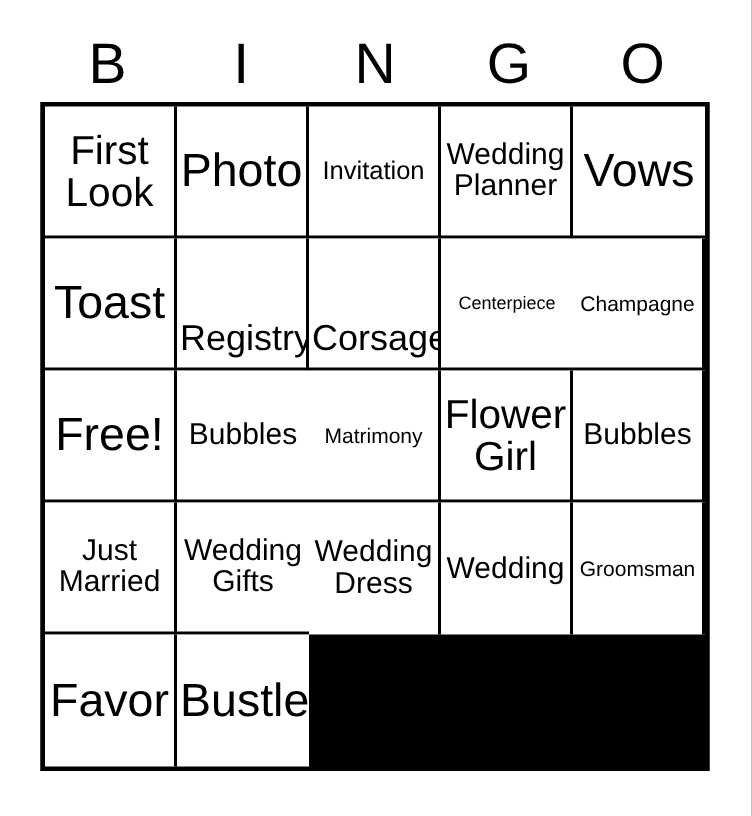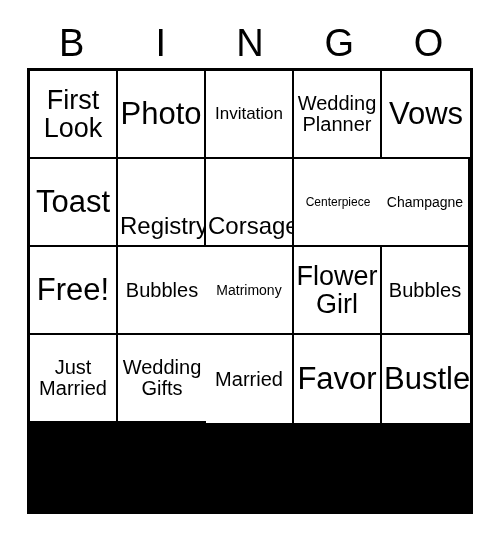--- a/index.html
+++ b/index.html
@@ -153,22 +153,28 @@
       </div>
       <div class="cell row-4 col-3 fs-md">
         <span class="cell-text">Bubbles</span>
       </div>
       <div class="cell row-4 col-4 fs-md">
         <span class="cell-text">Just Married</span>
       </div>
       <div class="cell row-4 col-5 fs-md">
         <span class="cell-text">Wedding Gifts</span>
       </div>
+      <div class="cell row-5 col-1 fs-md">
+        <span class="cell-text">Wedding Dress</span>
+      </div>
       <div class="cell row-5 col-2 fs-md">
-        <span class="cell-text">Married</span>
+        <span class="cell-text">Wedding</span>
+      </div>
+      <div class="cell row-5 col-3 fs-xs">
+        <span class="cell-text">Groomsman</span>
       </div>
       <div class="cell row-5 col-4 fs-xxl">
         <span class="cell-text">Favor</span>
       </div>
       <div class="cell row-5 col-5 fs-xxl">
         <span class="cell-text">Bustle</span>
       </div>
     </div>
 
 </div>

